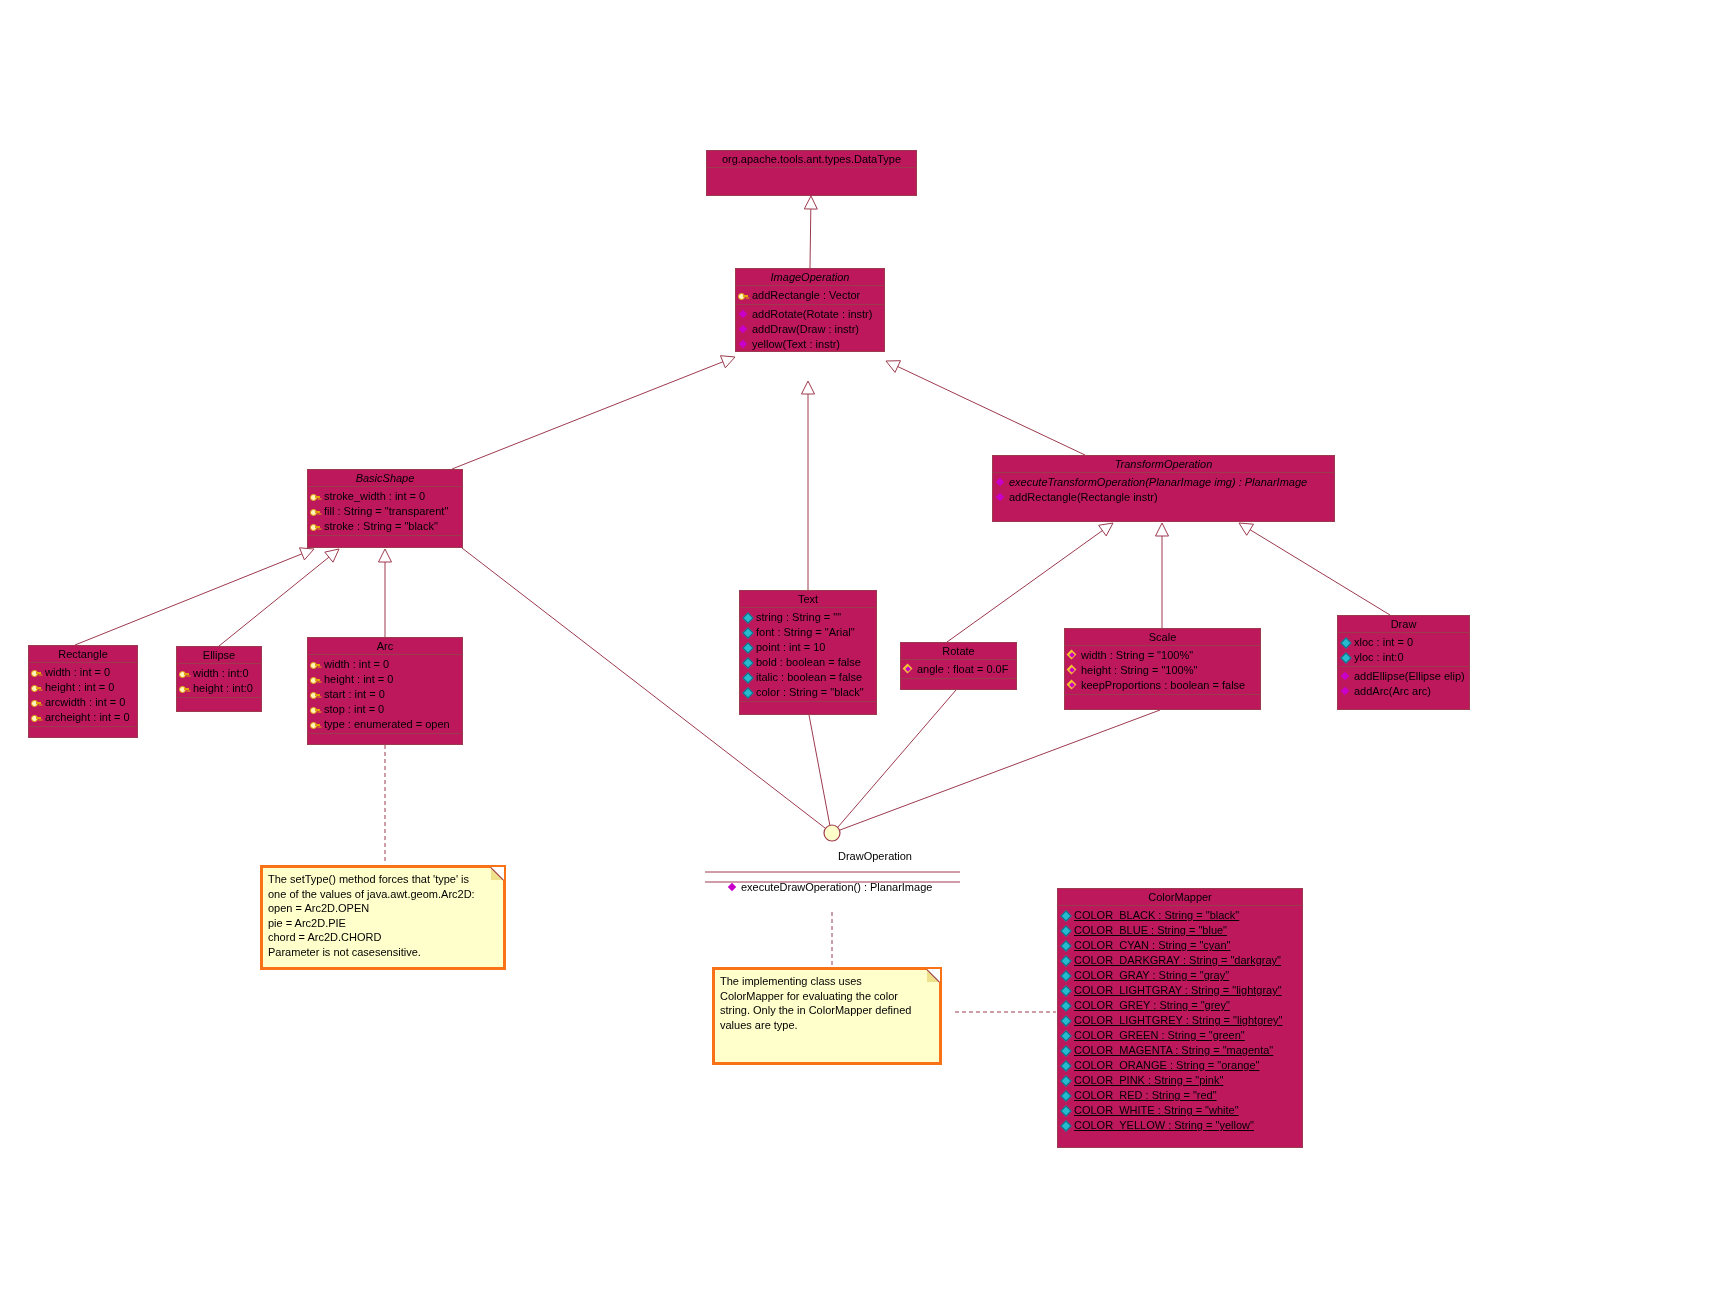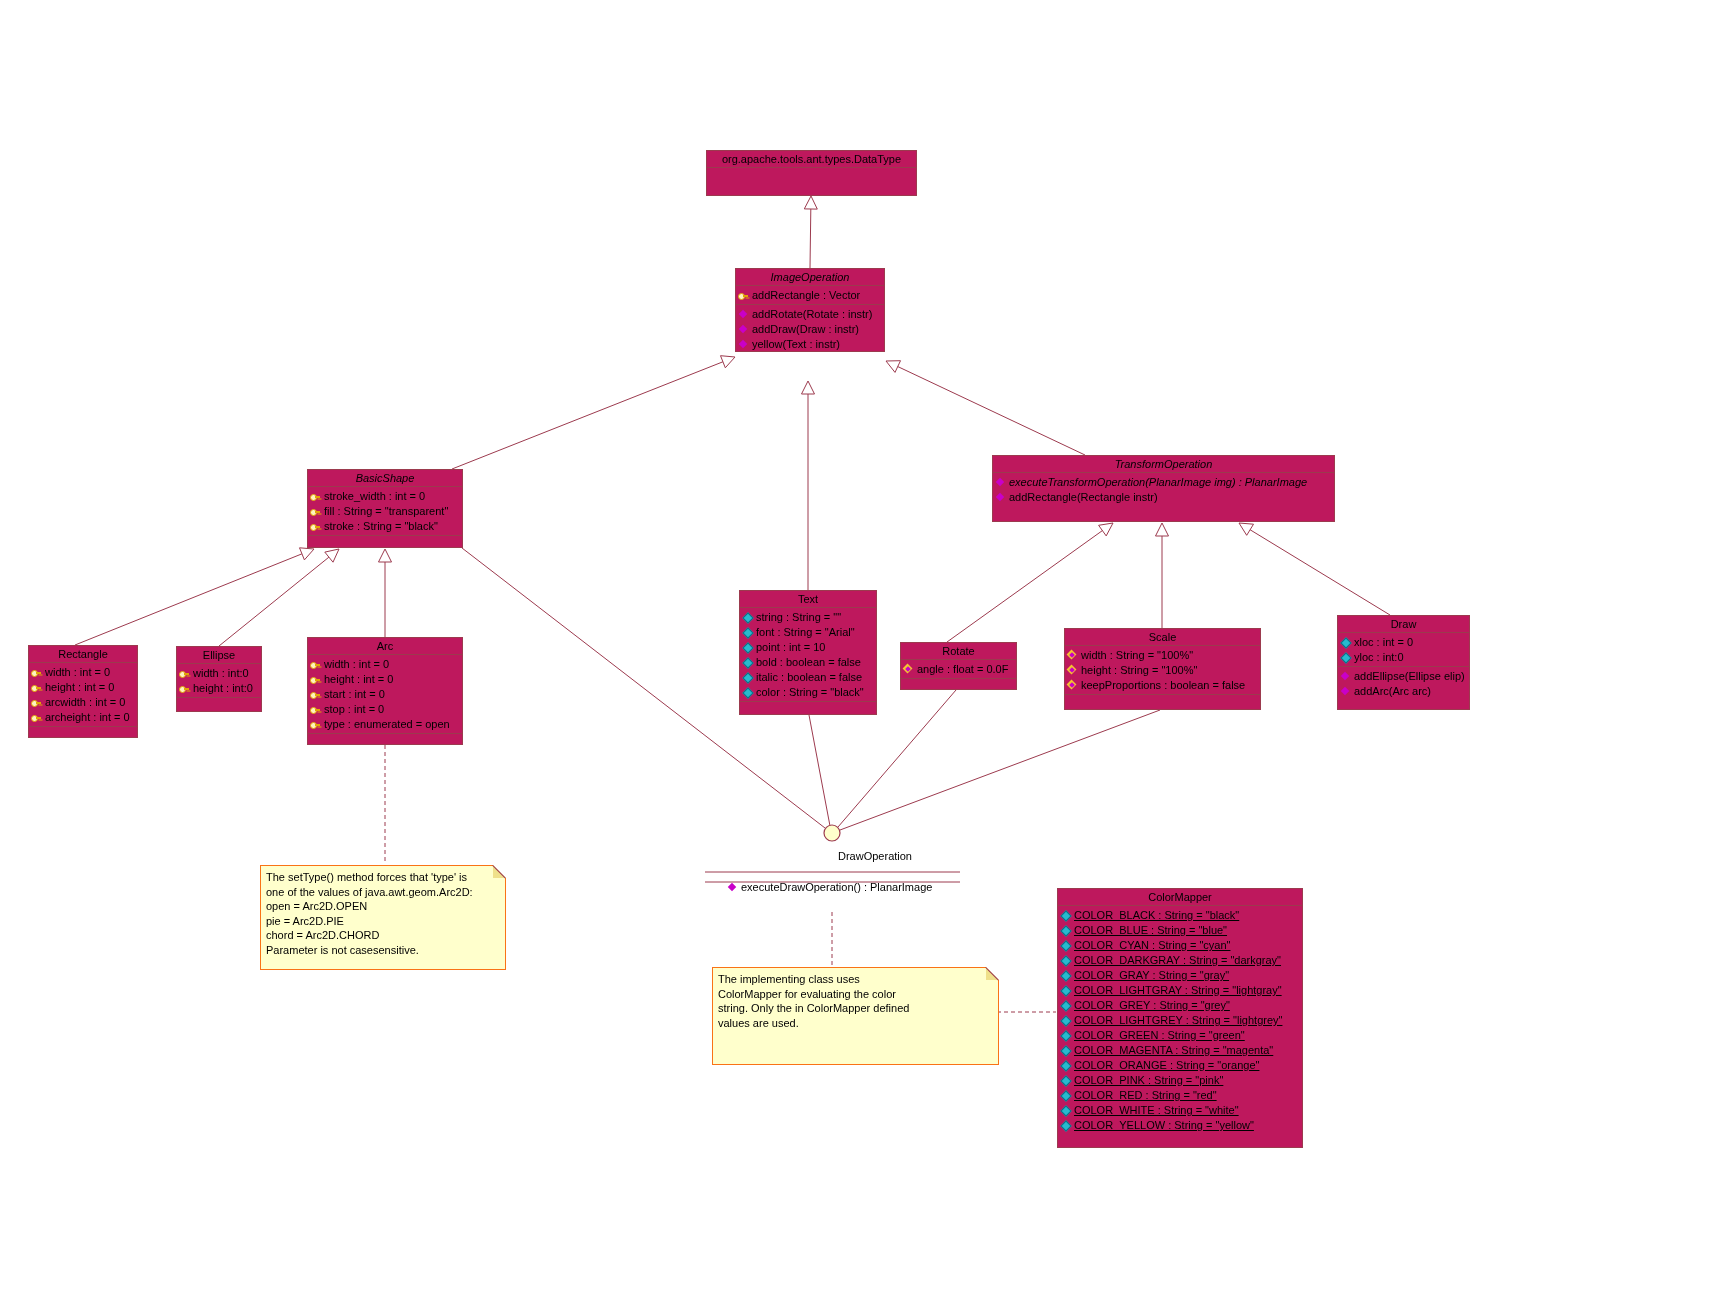--- a/index.html
+++ b/index.html
@@ -33,21 +33,21 @@
 
   .ic { display:inline-block; width:11px; height:11px; position:relative; flex:0 0 11px; margin-right:3px; }
   .ic-method::before { content:''; position:absolute; left:2px; top:2px; width:6px; height:6px; background:#C900C9; transform:rotate(45deg); }
   .ic-attr::before { content:''; position:absolute; left:2px; top:2px; width:6px; height:6px; background:#27B9CE; border:1px solid #0A6E86; transform:rotate(45deg); }
   .ic-attr2::before { content:''; position:absolute; left:1px; top:1px; width:7px; height:7px; background:#F4C430; transform:rotate(45deg); }
   .ic-attr2::after { content:''; position:absolute; left:3px; top:3px; width:4px; height:4px; background:#C900C9; transform:rotate(45deg); }
   .ic-key::before { content:''; position:absolute; left:0; top:3px; width:5px; height:5px; border:1.5px solid #E0A505; border-radius:50%; background:#FFF3C0; }
   .ic-key::after { content:''; position:absolute; left:5px; top:5px; width:5px; height:1.5px; background:#E0A505; box-shadow:2px 2px 0 -0.5px #E0A505; }
 
   .note {
-    position:absolute; background:#FFFFCC; border:1px solid #f97316;
+    position:absolute; background:#FFFFCC; border:3px solid #f97316;
     padding:4px 5px 3px 5px; font-size:11px; line-height:14.5px;
   }
   .note-line { white-space:nowrap; }
   .fold { position:absolute; top:-1px; right:-1px; width:13px; height:13px; background:#FFFFFF; }
   .fold::before { content:''; position:absolute; left:0; top:0; width:0; height:0;
     border-bottom:13px solid #EFE08A; border-right:13px solid transparent; }
   .fold::after { content:''; position:absolute; left:0; top:0; width:18.4px; height:0;
     border-top:1px solid #9C3A4E; transform:rotate(45deg); transform-origin:0 0; }
 
   .lolli-label { position:absolute; width:160px; text-align:right; font-size:11px; }
@@ -365,20 +365,20 @@
     </div>
     <div class="note" style="left: 260px; top: 865px; width: 246px; height: 105px;">
       <div class="note-line">The setType() method forces that 'type' is</div>
       <div class="note-line">one of the values of java.awt.geom.Arc2D:</div>
       <div class="note-line">open =  Arc2D.OPEN</div>
       <div class="note-line">pie = Arc2D.PIE</div>
       <div class="note-line">chord = Arc2D.CHORD</div>
       <div class="note-line">Parameter is not casesensitive.</div>
       <div class="fold"></div>
     </div>
-    <div class="note" style="left: 712px; top: 967px; width: 287px; height: 98px;">
+    <div class="note" style="left: 712px; top: 967px; width: 230px; height: 98px;">
       <div class="note-line">The implementing class uses</div>
       <div class="note-line">ColorMapper for evaluating the color</div>
       <div class="note-line">string. Only the in ColorMapper defined</div>
-      <div class="note-line">values are used.</div>
+      <div class="note-line">values are type.</div>
       <div class="fold"></div>
     </div>
   </div>
 
 </body></html>

